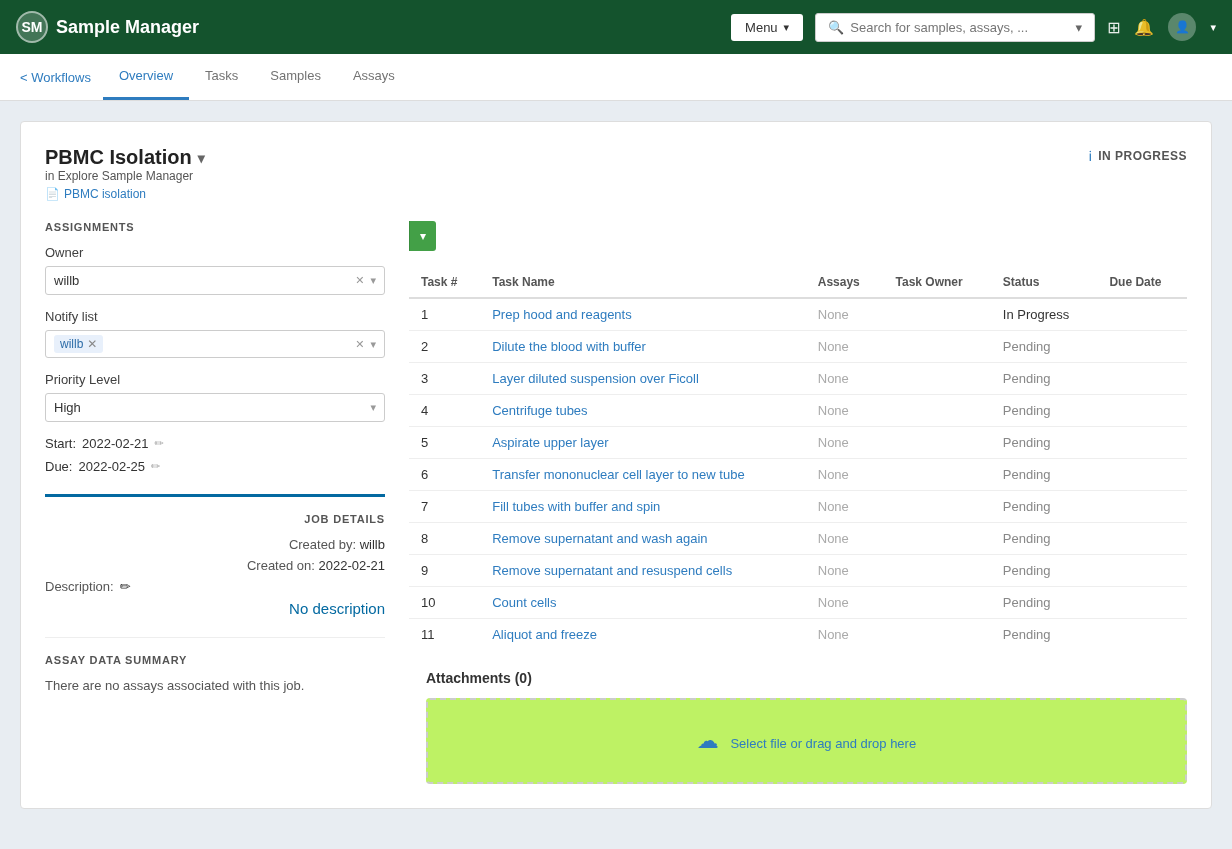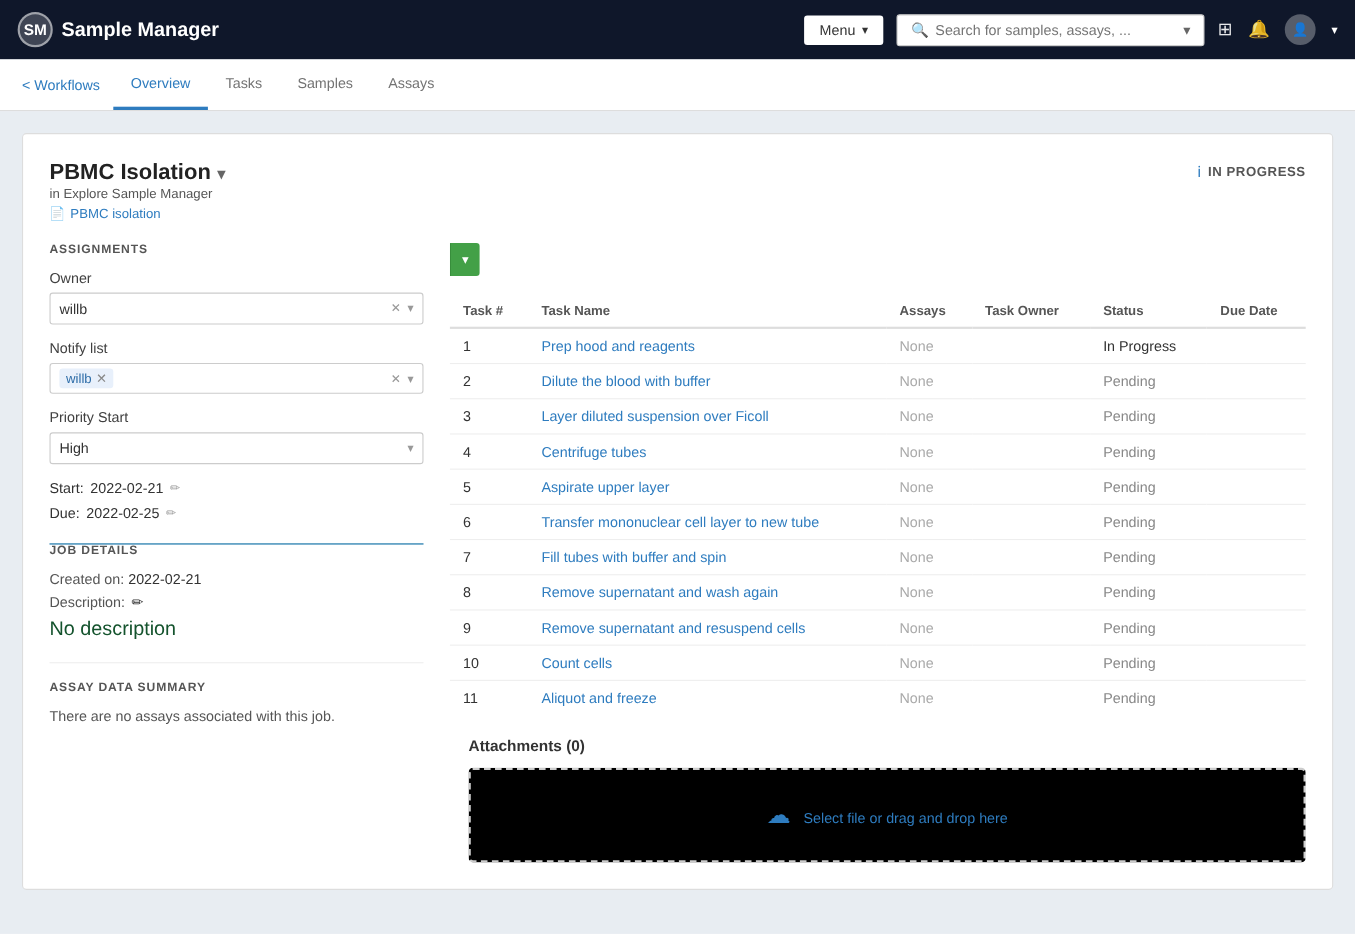--- a/index.html
+++ b/index.html
@@ -1,19 +1,19 @@
 <!DOCTYPE html>
 <html><head>
   <meta charset="utf-8">
   <style>
     * { box-sizing: border-box; margin: 0; padding: 0; }
     body { font-family: -apple-system, BlinkMacSystemFont, 'Segoe UI', Arial, sans-serif; font-size: 13px; background: #e8edf2; color: #333; }
 
     
-    .top-nav { background: #0f172a; display: flex; align-items: center; padding: 0 16px; height: 54px; gap: 12px; }
+    .top-nav { background: #14532d; display: flex; align-items: center; padding: 0 16px; height: 54px; gap: 12px; }
     .brand { display: flex; align-items: center; gap: 8px; color: #fff; font-size: 18px; font-weight: 600; flex: 1; }
     .brand-logo { width: 32px; height: 32px; background: rgba(255,255,255,0.2); border-radius: 50%; display: flex; align-items: center; justify-content: center; color: #fff; font-size: 14px; font-weight: bold; border: 2px solid rgba(255,255,255,0.5); }
     .menu-btn { background: #fff; border: none; padding: 6px 14px; border-radius: 3px; cursor: pointer; font-size: 13px; font-weight: 500; display: flex; align-items: center; gap: 6px; color: #333; }
     .menu-btn::after { content: '▾'; font-size: 11px; }
     .search-bar { background: #fff; border: 1px solid #ccc; border-radius: 3px; padding: 6px 12px; width: 280px; font-size: 13px; color: #666; display: flex; align-items: center; gap: 6px; }
     .search-bar input { border: none; outline: none; flex: 1; font-size: 13px; color: #666; }
     .nav-icons { display: flex; align-items: center; gap: 14px; color: #fff; font-size: 16px; }
     .nav-icon { cursor: pointer; opacity: 0.9; }
     .avatar { width: 28px; height: 28px; background: rgba(255,255,255,0.3); border-radius: 50%; display: flex; align-items: center; justify-content: center; font-size: 12px; cursor: pointer; }
 
@@ -53,24 +53,24 @@
     .tag-input { border: 1px solid #ccc; border-radius: 3px; padding: 4px 8px; display: flex; align-items: center; gap: 6px; background: #fff; }
     .tag { background: #e8f0fb; color: #2e6da8; padding: 2px 6px; border-radius: 3px; font-size: 12px; display: flex; align-items: center; gap: 4px; }
     .tag .x { cursor: pointer; color: #888; }
     .tag-input .controls { margin-left: auto; display: flex; gap: 6px; color: #999; font-size: 11px; }
 
     
     .date-row { font-size: 13px; color: #333; margin-bottom: 8px; display: flex; align-items: center; gap: 6px; }
     .date-row .edit-icon { color: #999; font-size: 11px; cursor: pointer; }
 
     
-    .job-details-section { margin-top: 20px; border-top: 1px solid #0369a1; }
+    .job-details-section { margin-top: 20px; padding-top: 16px; border-top: 3px solid #0369a1; text-align: right; }
     .detail-row { font-size: 13px; color: #333; margin-bottom: 6px; }
     .detail-row .label { color: #555; }
-    .no-desc { color: #14532d; font-size: 18px; margin-top: 4px; }
+    .no-desc { color: #0369a1; font-size: 15px; margin-top: 4px; }
     .desc-row { display: flex; align-items: center; gap: 6px; }
 
     
     .assay-section { margin-top: 20px; padding-top: 16px; border-top: 1px solid #eee; }
     .assay-no-data { font-size: 13px; color: #555; margin-top: 8px; }
 
     
     .complete-btn-row { margin-bottom: 16px; }
     .complete-btn { background: #4caf50; color: #fff; border: none; padding: 8px 16px; font-size: 13px; font-weight: 500; border-radius: 3px 0 0 3px; cursor: pointer; }
     .complete-btn-dropdown { background: #43a047; color: #fff; border: none; padding: 8px 10px; font-size: 12px; border-radius: 0 3px 3px 0; cursor: pointer; border-left: 1px solid #388e3c; }
@@ -82,21 +82,21 @@
     .task-table td { padding: 8px 12px; border-bottom: 1px solid #eee; font-size: 13px; color: #333; vertical-align: middle; }
     .task-table tr:last-child td { border-bottom: none; }
     .task-link { color: #2e7cbf; text-decoration: none; }
     .status-in-progress { color: #333; font-weight: 500; }
     .status-pending { color: #888; }
     .none-text { color: #aaa; font-size: 13px; }
 
     
     .attachments-section { margin-top: 20px; margin-left: 17px; }
     .attach-title { font-size: 14px; font-weight: 600; color: #333; margin-bottom: 12px; }
-    .drop-zone { border: 2px dashed #ccc; border-radius: 4px; padding: 28px; text-align: center; background: #000000; }
+    .drop-zone { border: 2px dashed #ccc; border-radius: 4px; padding: 28px; text-align: center; background: #bef264; }
     .drop-zone .upload-icon { color: #2e7cbf; font-size: 22px; margin-right: 8px; }
     .drop-zone .drop-text { color: #2e7cbf; cursor: pointer; font-size: 13px; }
   </style>
 </head>
 <body>
 
 <div class="top-nav">
   <div class="brand">
     <div class="brand-logo">SM</div>
     <span>Sample Manager</span>
@@ -170,21 +170,21 @@
               <span class="x">✕</span>
             </div>
             <div class="controls">
               <span>✕</span>
               <span>▾</span>
             </div>
           </div>
         </div>
 
         <div class="field-group">
-          <div class="field-label">Priority Start</div>
+          <div class="field-label">Priority Level</div>
           <div class="select-input">
             <span class="value">High</span>
             <div class="controls">
               <span>▾</span>
             </div>
           </div>
         </div>
 
         <div class="date-row">
           <span>Start:</span>
@@ -192,20 +192,24 @@
           <span class="edit-icon">✏</span>
         </div>
         <div class="date-row">
           <span>Due:</span>
           <span>2022-02-25</span>
           <span class="edit-icon">✏</span>
         </div>
 
         <div class="job-details-section">
           <div class="section-title">JOB DETAILS</div>
+          <div class="detail-row">
+            <span class="label">Created by:</span>
+            <span>willb</span>
+          </div>
           <div class="detail-row">
             <span class="label">Created on:</span>
             <span>2022-02-21</span>
           </div>
           <div class="detail-row desc-row">
             <span class="label">Description:</span>
             <span class="edit-icon">✏</span>
           </div>
           <div class="no-desc">No description</div>
         </div>

